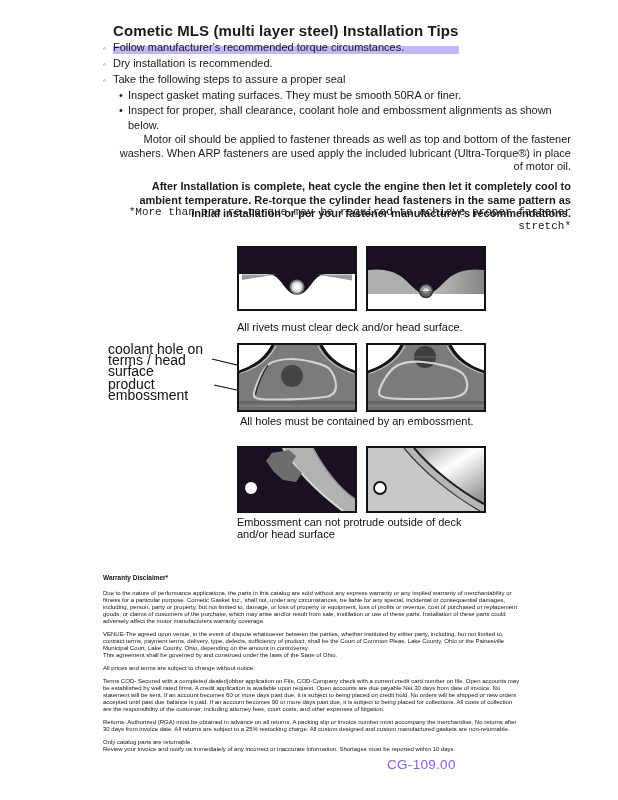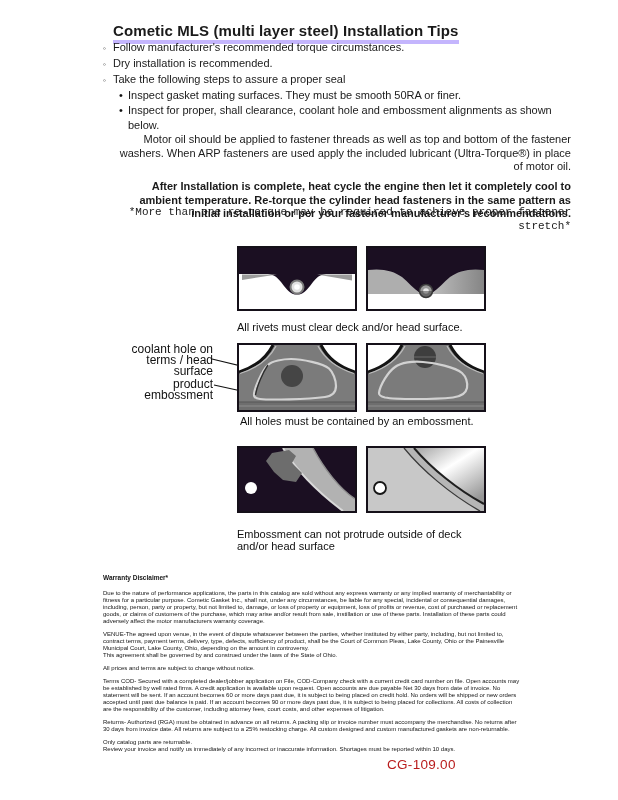--- a/index.html
+++ b/index.html
@@ -6,48 +6,48 @@
   body {
     width:618px; height:800px; background:#ffffff;
     font-family:"Liberation Sans", sans-serif; color:#1a1a1a;
     -webkit-font-smoothing:antialiased;
   }
   .page { position:relative; width:618px; height:800px; background:#fff; overflow:hidden; }
 
   .title {
     position:absolute; left:113px; top:22px;
     font-size:15px; font-weight:bold; letter-spacing:0.1px;
-    border-bottom:4px solid #c4b5fd; padding-bottom:1px;
+    border-bottom:8px solid #c4b5fd; padding-bottom:7px;
   }
 
   .bullets { position:absolute; left:103px; top:40px; font-size:11px; line-height:15px; width:470px; }
   .b-row { display:flex; }
   .b-marker { width:10px; flex:0 0 10px; font-size:8px; padding-top:1px; color:#222; }
   .sb-row { display:flex; padding-left:16px; }
   .sb-marker { width:9px; flex:0 0 9px; font-size:11px; color:#111; }
 
   .h2 { position:absolute; left:113px; top:118px; font-size:13px; font-weight:bold; }
   .para { position:absolute; left:113px; font-size:11px; line-height:13.5px; width:458px;text-align:right; }
   .p1 { top:133px; }
   .p2 { top:180px;font-weight:bold; }
   .p3 { top:206px;font-family:Liberation Mono, monospace; }
 
   .dg-label { position:absolute; width:121px; font-size:13px; letter-spacing:0.4px; color:#a16207;margin-top:32px; }
   .dg-box { position:absolute; border:2.5px solid #151019; background:#fff; font-size:0; line-height:0; }
   .dg-caption { position:absolute; font-size:11px; line-height:12px; color:#111; }
 
-  .ann-label { position:absolute; left:108px; width:105px; text-align:right; font-size:12px; line-height:11px; color:#111; }
+  .ann-label { position:absolute; left:108px; width:105px; text-align:left; font-size:14px; line-height:11px; color:#111; }
   .ann-lines { position:absolute; left:105px; top:340px; pointer-events:none; }
 
   .warranty { position:absolute; left:103px; top:574px; width:418px; font-size:6px; line-height:7px; color:#151515; }
   .warranty .w-head { font-size:6.5px; font-weight:bold; margin:0 0 9px 0; }
   .warranty p { margin:0 0 6px 0; }
   .warranty p.tight { margin:0; }
 
-  .footer-code { position:absolute; left:387px; top:757px; font-size:13.5px; letter-spacing:0.3px; color:#b91c1c; }
+  .footer-code { position:absolute; left:387px; top:757px; font-size:13.5px; letter-spacing:0.3px; color:#8b5cf6; }
 </style>
 </head>
 <body>
 
 <div class="page">
 
   <div class="title">Cometic MLS (multi layer steel) Installation Tips</div>
 
   <div class="bullets">
     <div class="b-row">
@@ -183,21 +183,21 @@
         </linearGradient>
       </defs>
       <rect width="116" height="63" fill="#c8c8c8"></rect>
       <path d="M46,0 H116 V56 C90,42 63,20 46,0 Z" fill="url(#g3w)"></path>
       <path d="M36,0 H46 C63,20 90,42 116,56 V63 H112 C82,46 54,22 36,0 Z" fill="#b6b6b6"></path>
       <path d="M46,0 C63,20 90,42 116,56" stroke="#1f1f1f" stroke-width="2" fill="none"></path>
       <path d="M36,0 C54,22 82,46 112,63" stroke="#3a3a3a" stroke-width="1.3" fill="none"></path>
       <circle cx="12" cy="40" r="6" fill="#ffffff" stroke="#161616" stroke-width="1.8"></circle>
     </svg>
   </div>
-  <div class="dg-caption" style="left:237px; top:528px;">
+  <div class="dg-caption" style="left:237px; top:516px;">
     <div>Embossment can not protrude outside of deck</div>
     <div>and/or head surface</div>
   </div>
 
   <div class="warranty">
     <div class="w-head">Warranty Disclaimer*</div>
     <p>Due to the nature of performance applications, the parts in this catalog are sold without any express warranty or any implied warranty of merchantability or fitness for a particular purpose.  Cometic Gasket Inc., shall not, under any circumstances, be liable for any special, incidental or consequential damages, including, person, party or property, but not limited to, damage, or loss of property or equipment, loss of profits or revenue, cost of purchased or replacement goods, or claims of customers of the purchase, which may arise and/or result from sale, instillation or use of these parts.  Installation of these parts could adversely affect the motor manufacturers warranty coverage.</p>
     <p class="tight">VENUE-The agreed upon venue, in the event of dispute whatsoever between the parties, whether instituted by either party, including, but not limited to, contract terms, payment terms, delivery, type, defects, sufficiency of product, shall be the Court of Common Pleas, Lake County, Ohio or the Painesville Municipal Court, Lake County, Ohio, depending on the amount in controversy.</p>
     <p>This agreement shall be governed by and construed under the laws of the State of Ohio.</p>
     <p>All prices and terms are subject to change without notice.</p>

